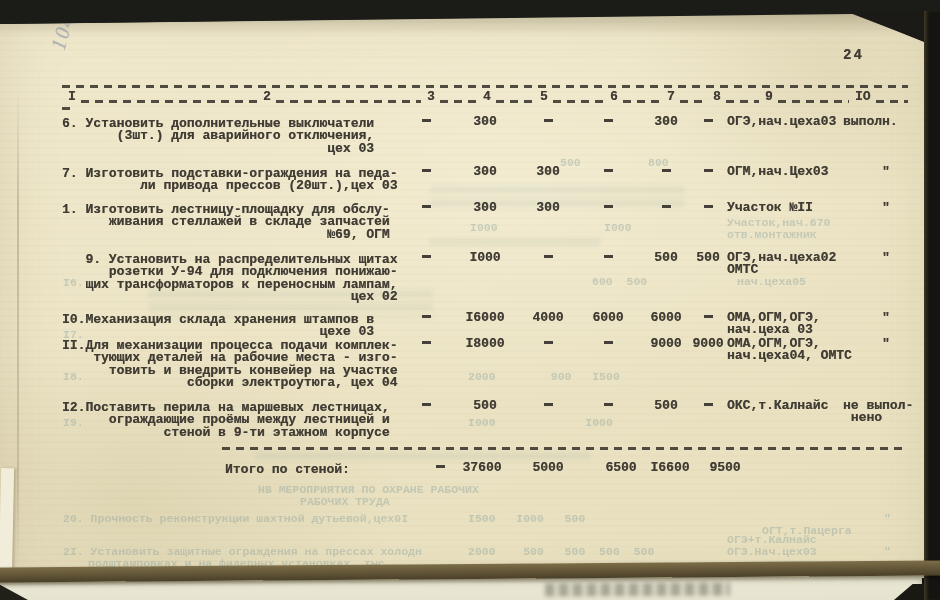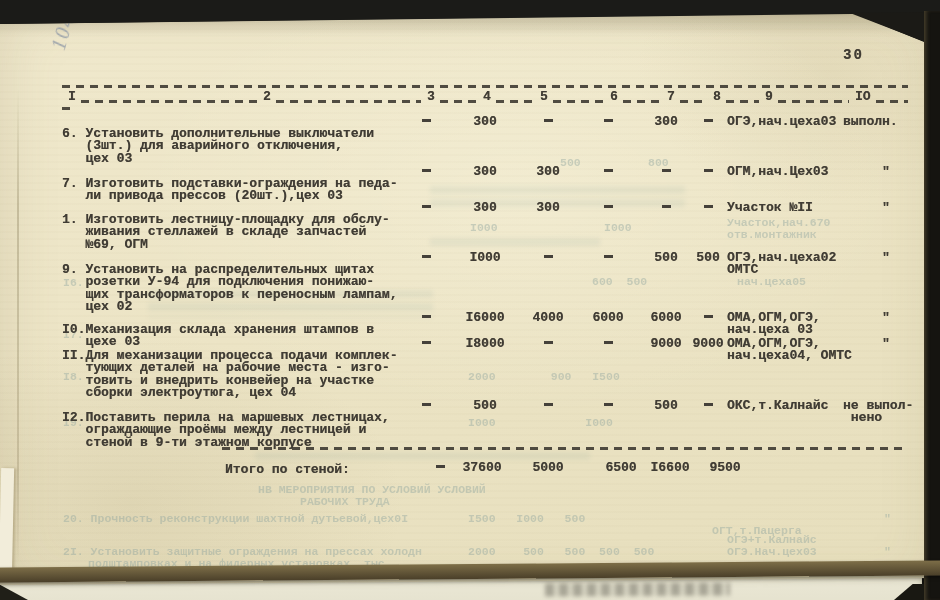--- a/index.html
+++ b/index.html
@@ -57,21 +57,21 @@
   .dash-line{position:absolute;height:3px;
        background:repeating-linear-gradient(90deg,rgba(58,54,46,.88) 0 8px,transparent 8px 14px);}
   .dash-top{left:62px;top:85px;width:846px;}
   .dash-under-one{left:62px;top:107px;width:13px;}
   .dash-total{left:222px;top:447px;width:686px;}
   .hdr-seg{position:absolute;top:100px;height:3px;
        background:repeating-linear-gradient(90deg,rgba(58,54,46,.88) 0 8px,transparent 8px 14px);}
   .hdr-num{position:absolute;top:90px;font-size:13px;line-height:13px;}
 
   .t-row{position:absolute;left:0;width:940px;font-size:13px;line-height:12.4px;}
-  .task{position:absolute;left:62px;top:12px;white-space:pre;}
+  .task{position:absolute;left:62px;top:2px;white-space:pre;text-align:right;}
   .num-cell{position:absolute;top:0;text-align:center;}
   .c9{position:absolute;left:727px;top:0;white-space:pre;}
   .c10{position:absolute;left:843px;top:0;white-space:pre;}
   .dashbar{display:inline-block;width:9px;height:3px;background:#45413a;vertical-align:middle;margin-bottom:2px;}
   .total-label{position:absolute;left:225px;top:462px;font-size:13px;}
   .total-row{position:absolute;left:0;top:462px;width:940px;font-size:13px;line-height:12.4px;}
 
   
   .ghost{position:absolute;color:#8fa59f;font-weight:700;font-size:11.5px;line-height:12px;
        white-space:pre;opacity:.42;filter:blur(.35px);}
@@ -111,36 +111,36 @@
         <div class="ghost" style="left: 560px; top: 157px;">500</div>
         <div class="ghost" style="left: 648px; top: 157px;">800</div>
         <div class="ghost" style="left: 470px; top: 222px;">I000</div>
         <div class="ghost" style="left: 604px; top: 222px;">I000</div>
         <div class="ghost" style="left: 727px; top: 217px;">Участок,нач.670</div>
         <div class="ghost" style="left: 727px; top: 229px;">отв.монтажник</div>
         <div class="ghost" style="left: 592px; top: 276px;">600  500</div>
         <div class="ghost" style="left: 737px; top: 276px;">нач.цеха05</div>
         <div class="ghost" style="left: 468px; top: 371px;">2000        900   I500</div>
         <div class="ghost" style="left: 468px; top: 417px;">I000             I000</div>
-        <div class="ghost" style="left: 258px; top: 484px;">НВ МЕРОПРИЯТИЯ ПО УСЛОВИЙ УСЛОВИЙ</div>
+        <div class="ghost" style="left: 258px; top: 484px;">НВ МЕРОПРИЯТИЯ ПО ОХРАНЕ РАБОЧИХ</div>
         <div class="ghost" style="left: 300px; top: 496px;">РАБОЧИХ ТРУДА</div>
         <div class="ghost" style="left: 63px; top: 513px; text-align: center;">20. Прочность реконструкции шахтной дутьевой,цех0I</div>
         <div class="ghost" style="left: 468px; top: 513px;">I500   I000   500</div>
         <div class="ghost" style="left: 727px; top: 534px;">ОГЭ+т.Калнайс</div>
-        <div class="ghost" style="left: 712px; top: 525px; font-family: Liberation Mono, monospace;">ОГТ,т.Пацерга</div>
+        <div class="ghost" style="left: 762px; top: 525px; font-family: Liberation Mono, monospace;">ОГТ,т.Пацерга</div>
         <div class="ghost" style="left: 884px; top: 513px;">"</div>
         <div class="ghost" style="left: 63px; top: 546px;">2I. Установить защитные ограждения на прессах холодн</div>
         <div class="ghost" style="left: 88px; top: 558px;">подштамповках и на фидерных установках, тыс.</div>
         <div class="ghost" style="left: 468px; top: 546px;">2000    500   500  500  500</div>
         <div class="ghost" style="left: 727px; top: 546px;">ОГЭ.Нач.цех03</div>
         <div class="ghost" style="left: 884px; top: 546px;">"</div>
       </div>
 
     <div class="hand-note">104</div>
-    <div class="page-num ink">30</div>
+    <div class="page-num ink">24</div>
 
     <div class="dash-line dash-top"></div>
     <div id="hdr-row">
         <span class="hdr-num ink" style="left: 68px;">I</span>
         <span class="hdr-num ink" style="left: 263px;">2</span>
         <span class="hdr-num ink" style="left: 427px;">3</span>
         <span class="hdr-num ink" style="left: 483px;">4</span>
         <span class="hdr-num ink" style="left: 540px;">5</span>
         <span class="hdr-num ink" style="left: 610px;">6</span>
         <span class="hdr-num ink" style="left: 667px;">7</span>

